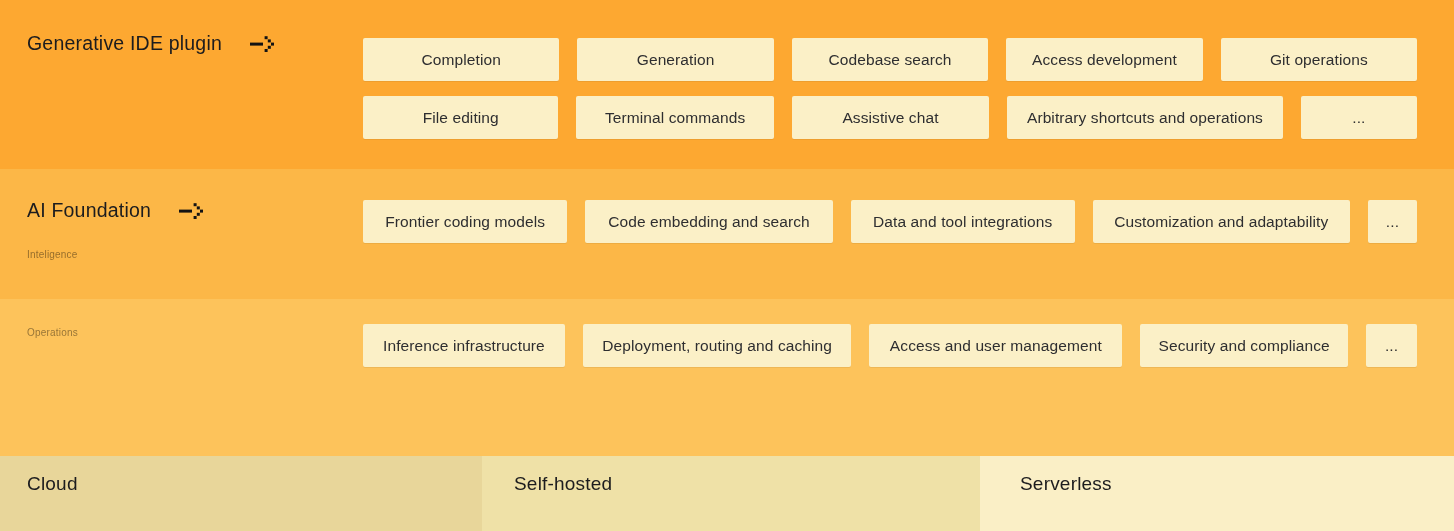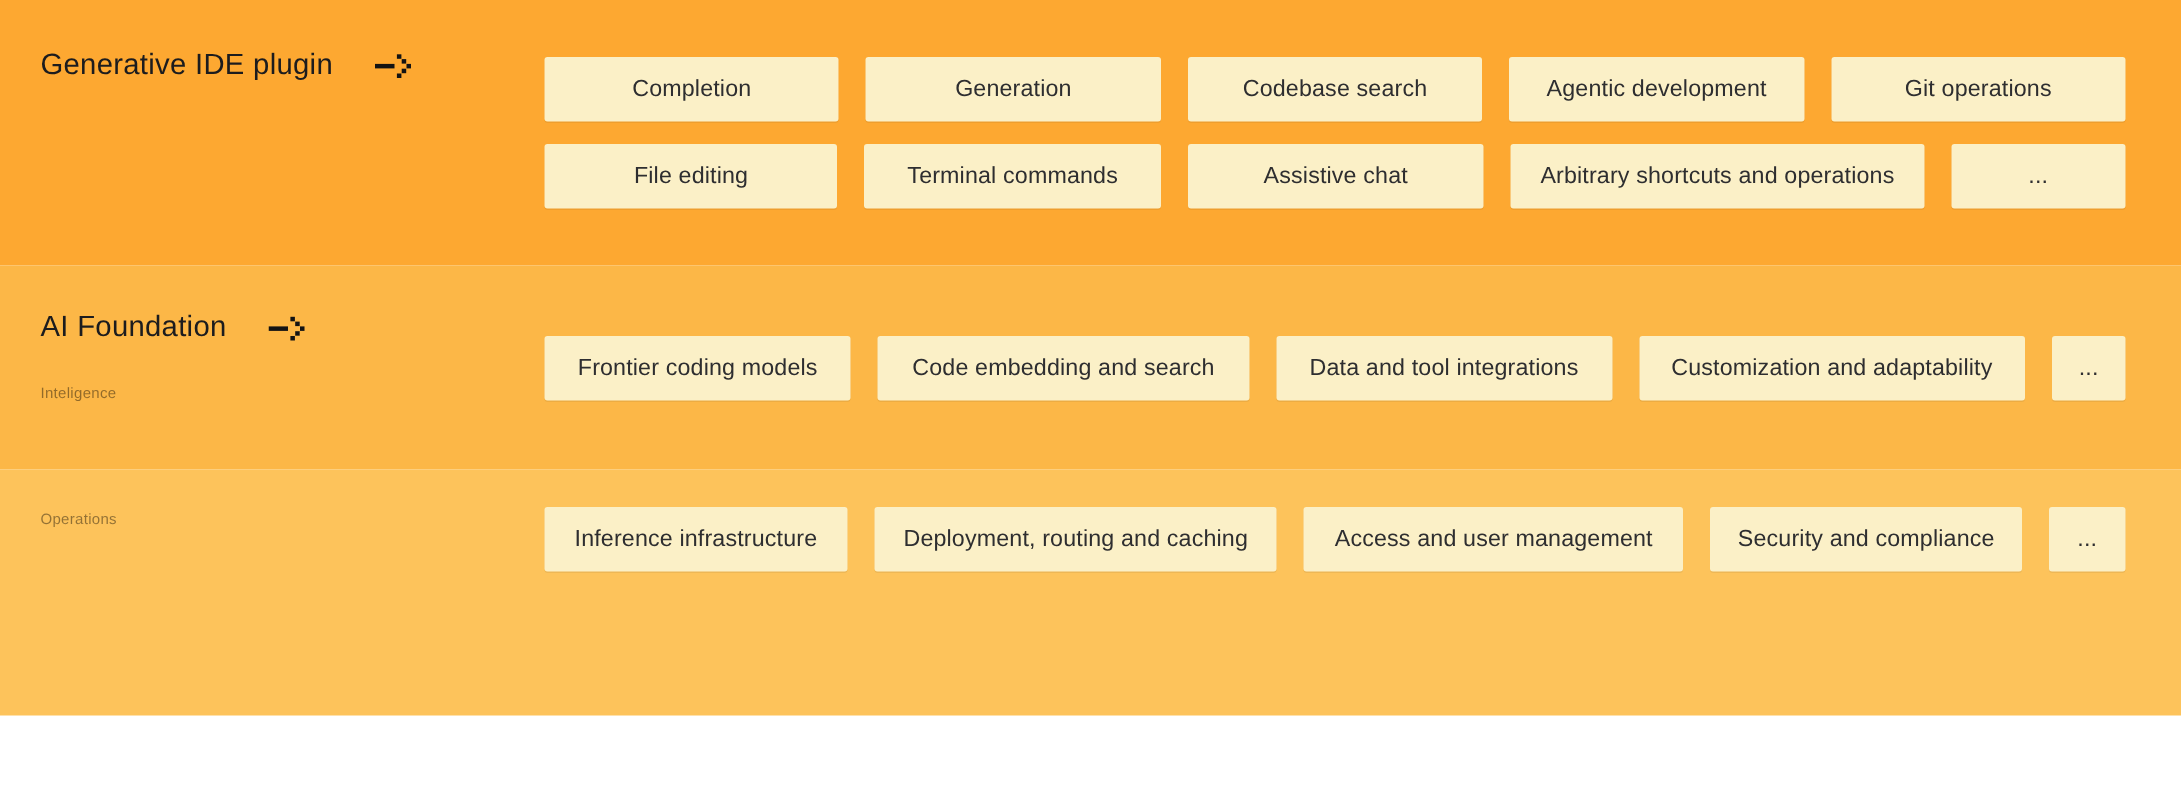--- a/index.html
+++ b/index.html
@@ -45,21 +45,21 @@
   .band-ide .band-left{padding-top:32px;}
   .band-ide .band-right{padding-top:38px;display:flex;flex-direction:column;gap:15px;}
 
   .row-ide-2 .chip:nth-child(1){flex-grow:200;}
   .row-ide-2 .chip:nth-child(2){flex-grow:202;}
   .row-ide-2 .chip:nth-child(3){flex-grow:202;}
   .row-ide-2 .chip:nth-child(4){flex-grow:282;}
   .row-ide-2 .chip:nth-child(5){flex-grow:119;}
 
   .band-ai .band-left{padding-top:30px;}
-  .band-ai .band-right{padding-top:47px;}
+  .band-ai .band-right{padding-top:31px;}
   .band-ai .muted-label{display:block;margin-top:27px;}
   .row-ai .chip:nth-child(1){flex-grow:208;}
   .row-ai .chip:nth-child(2){flex-grow:252;}
   .row-ai .chip:nth-child(3){flex-grow:228;}
   .row-ai .chip:nth-child(4){flex-grow:262;}
   .row-ai .chip:nth-child(5){flex-grow:50;}
 
   .band-ops .band-left{padding-top:23px;}
   .band-ops .band-right{padding-top:25px;}
   .row-ops .chip:nth-child(1){flex-grow:206;}
@@ -97,21 +97,21 @@
             <rect x="14.6" y="14" width="3" height="3" fill="#131313"></rect>
           </svg>
         </span>
       </div>
     </div>
     <div class="band-right">
       <div class="chip-row row-ide-1">
         <div class="chip">Completion</div>
         <div class="chip">Generation</div>
         <div class="chip">Codebase search</div>
-        <div class="chip">Agentic development</div>
+        <div class="chip">Access development</div>
         <div class="chip">Git operations</div>
       </div>
       <div class="chip-row row-ide-2">
         <div class="chip">File editing</div>
         <div class="chip">Terminal commands</div>
         <div class="chip">Assistive chat</div>
         <div class="chip">Arbitrary shortcuts and operations</div>
         <div class="chip">...</div>
       </div>
     </div>
@@ -153,14 +153,19 @@
       <div class="chip-row row-ops">
         <div class="chip">Inference infrastructure</div>
         <div class="chip">Deployment, routing and caching</div>
         <div class="chip">Access and user management</div>
         <div class="chip">Security and compliance</div>
         <div class="chip">...</div>
       </div>
     </div>
   </section>
 
+  <section class="band-deploy">
+    <div class="deploy-col deploy-cloud">Cloud</div>
+    <div class="deploy-col deploy-self">Self-hosted</div>
+    <div class="deploy-col deploy-serverless">Serverless</div>
+  </section>
 
 </div>
 
 </body></html>

